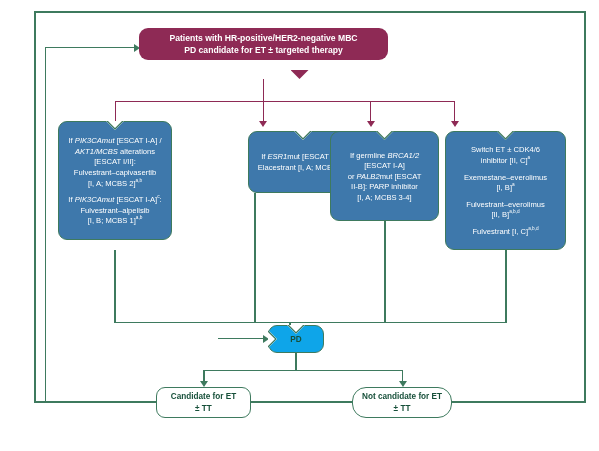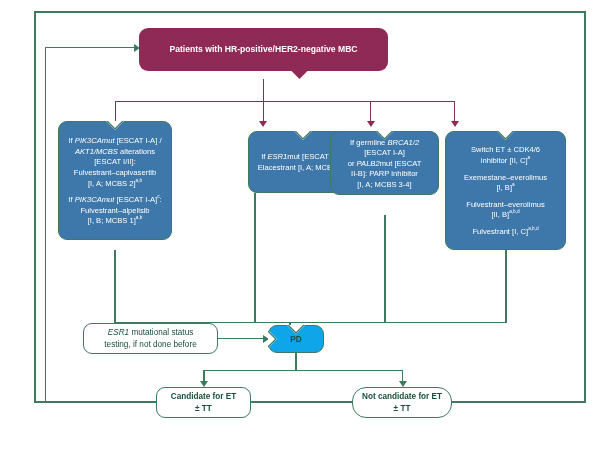--- a/index.html
+++ b/index.html
@@ -11,21 +11,21 @@
   .frame{position:absolute;left:34px;top:11px;width:552px;height:392px;
          border:2px solid #3e7a5e;box-sizing:border-box;background:transparent;}
 
   
   .node{position:absolute;box-sizing:border-box;text-align:center;}
   .node .txt{display:block;}
   i{font-style:italic;}
   sup{font-size:.62em;line-height:0;vertical-align:super;}
 
   
-  .top-box{left:139px;top:28px;width:249px;height:43px;
+  .top-box{left:139px;top:28px;width:249px;height:32px;
            background:#8e2a55;border-radius:9px;
            color:#fff;font-size:8.6px;font-weight:bold;line-height:12.4px;
            display:flex;align-items:center;justify-content:center;
            padding:0 8px;z-index:6;}
   .top-notch{position:absolute;left:50%;top:70px;margin-left:-9px;
              width:18px;height:9px;background:#8e2a55;
              clip-path:polygon(0 0,100% 0,50% 100%);z-index:6;}
 
   
   .blue{background:#3e78ab;border:1.6px solid #3e7a5e;border-radius:9px;
@@ -74,20 +74,21 @@
 </head>
 <body>
 
 <div id="canvas">
 
   <div class="frame"></div>
 
   <div class="node top-box">
     <div>
       <span class="txt">Patients with HR-positive/HER2-negative MBC</span>
+      <span class="txt">PD candidate for ET ± targeted therapy</span>
     </div>
   </div>
   <div class="top-notch"></div>
 
   <div class="ln v m" style="left:262.6px;top:79px;height:23px;"></div>
   <div class="ln h m" style="left:115px;top:101px;width:340px;"></div>
   <div class="ln v m" style="left:115px;top:101px;height:21px;"></div>
   <div class="ln v m" style="left:262.6px;top:101px;height:21px;"></div>
   <div class="ln v m" style="left:370px;top:101px;height:21px;"></div>
   <div class="ln v m" style="left:454px;top:101px;height:21px;"></div>
@@ -100,47 +101,41 @@
     <div class="vnotch"></div>
     <p>If <i>PIK3CAmut</i> [ESCAT I-A] /<br><i>AKT1/MCBS</i> alterations<br>[ESCAT I/II]:<br>Fulvestrant–capivasertib<br>[I, A; MCBS 2]<sup>a,b</sup></p>
     <p>If <i>PIK3CAmut</i> [ESCAT I-A]<sup>c</sup>:<br>Fulvestrant–alpelisib<br>[I, B; MCBS 1]<sup>a,b</sup></p>
   </div>
 
   <div class="node blue" style="left:216px;top:131px;width:110px;height:62px;margin-left:32px;">
     <div class="vnotch"></div>
     <p>If <i>ESR1</i>mut [ESCAT I-A]:<br>Elacestrant [I, A; MCBS 3]<sup>a</sup></p>
   </div>
 
-  <div class="node blue" style="left:330px;top:131px;width:109px;height:64px;">
+  <div class="node blue" style="left:330px;top:131px;width:109px;height:90px;">
     <div class="vnotch"></div>
     <p>If germline <i>BRCA1/2</i><br>[ESCAT I-A]<br>or <i>PALB2</i>mut [ESCAT<br>II-B]: PARP inhibitor<br>[I, A; MCBS 3-4]</p>
   </div>
 
   <div class="node blue" style="left:445px;top:131px;width:121px;height:119px;">
     <div class="vnotch"></div>
     <p>Switch ET ± CDK4/6<br>inhibitor [II, C]<sup>a</sup></p>
     <p>Exemestane–everolimus<br>[I, B]<sup>a</sup></p>
     <p>Fulvestrant–everolimus<br>[II, B]<sup>a,b,d</sup></p>
     <p>Fulvestrant [I, C]<sup>a,b,d</sup></p>
   </div>
 
   <div class="ln v g" style="left:114.3px;top:250px;height:73px;"></div>
   <div class="ln v g" style="left:254.3px;top:193px;height:130px;"></div>
   <div class="ln v g" style="left:384.3px;top:215px;height:108px;"></div>
   <div class="ln v g" style="left:505.3px;top:250px;height:73px;"></div>
   <div class="ln h g" style="left:114.3px;top:322px;width:392px;"></div>
   <div class="ln v g" style="left:289.3px;top:322px;height:11px;"></div>
   <div class="arw arw-d g" style="left:285.8px;top:331px;"></div>
 
-  <div class="node white" style="left:83px;top:323px;width:135px;height:31px;">
-    <div>
-      <span class="txt"><i>ESR1</i> mutational status</span>
-      <span class="txt">testing, if not done before</span>
-    </div>
-  </div>
   <div class="ln h g" style="left:218px;top:338px;width:45px;"></div>
   <div class="arw arw-r g" style="left:263px;top:334.5px;"></div>
 
   <div class="node pd" style="left:268px;top:325px;width:56px;height:28px;">
     <div class="vnotch"></div>
     <div class="pd-lnotch"></div>
     <span>PD</span>
   </div>
 
   <div class="ln v g" style="left:295.3px;top:353px;height:18px;"></div>

